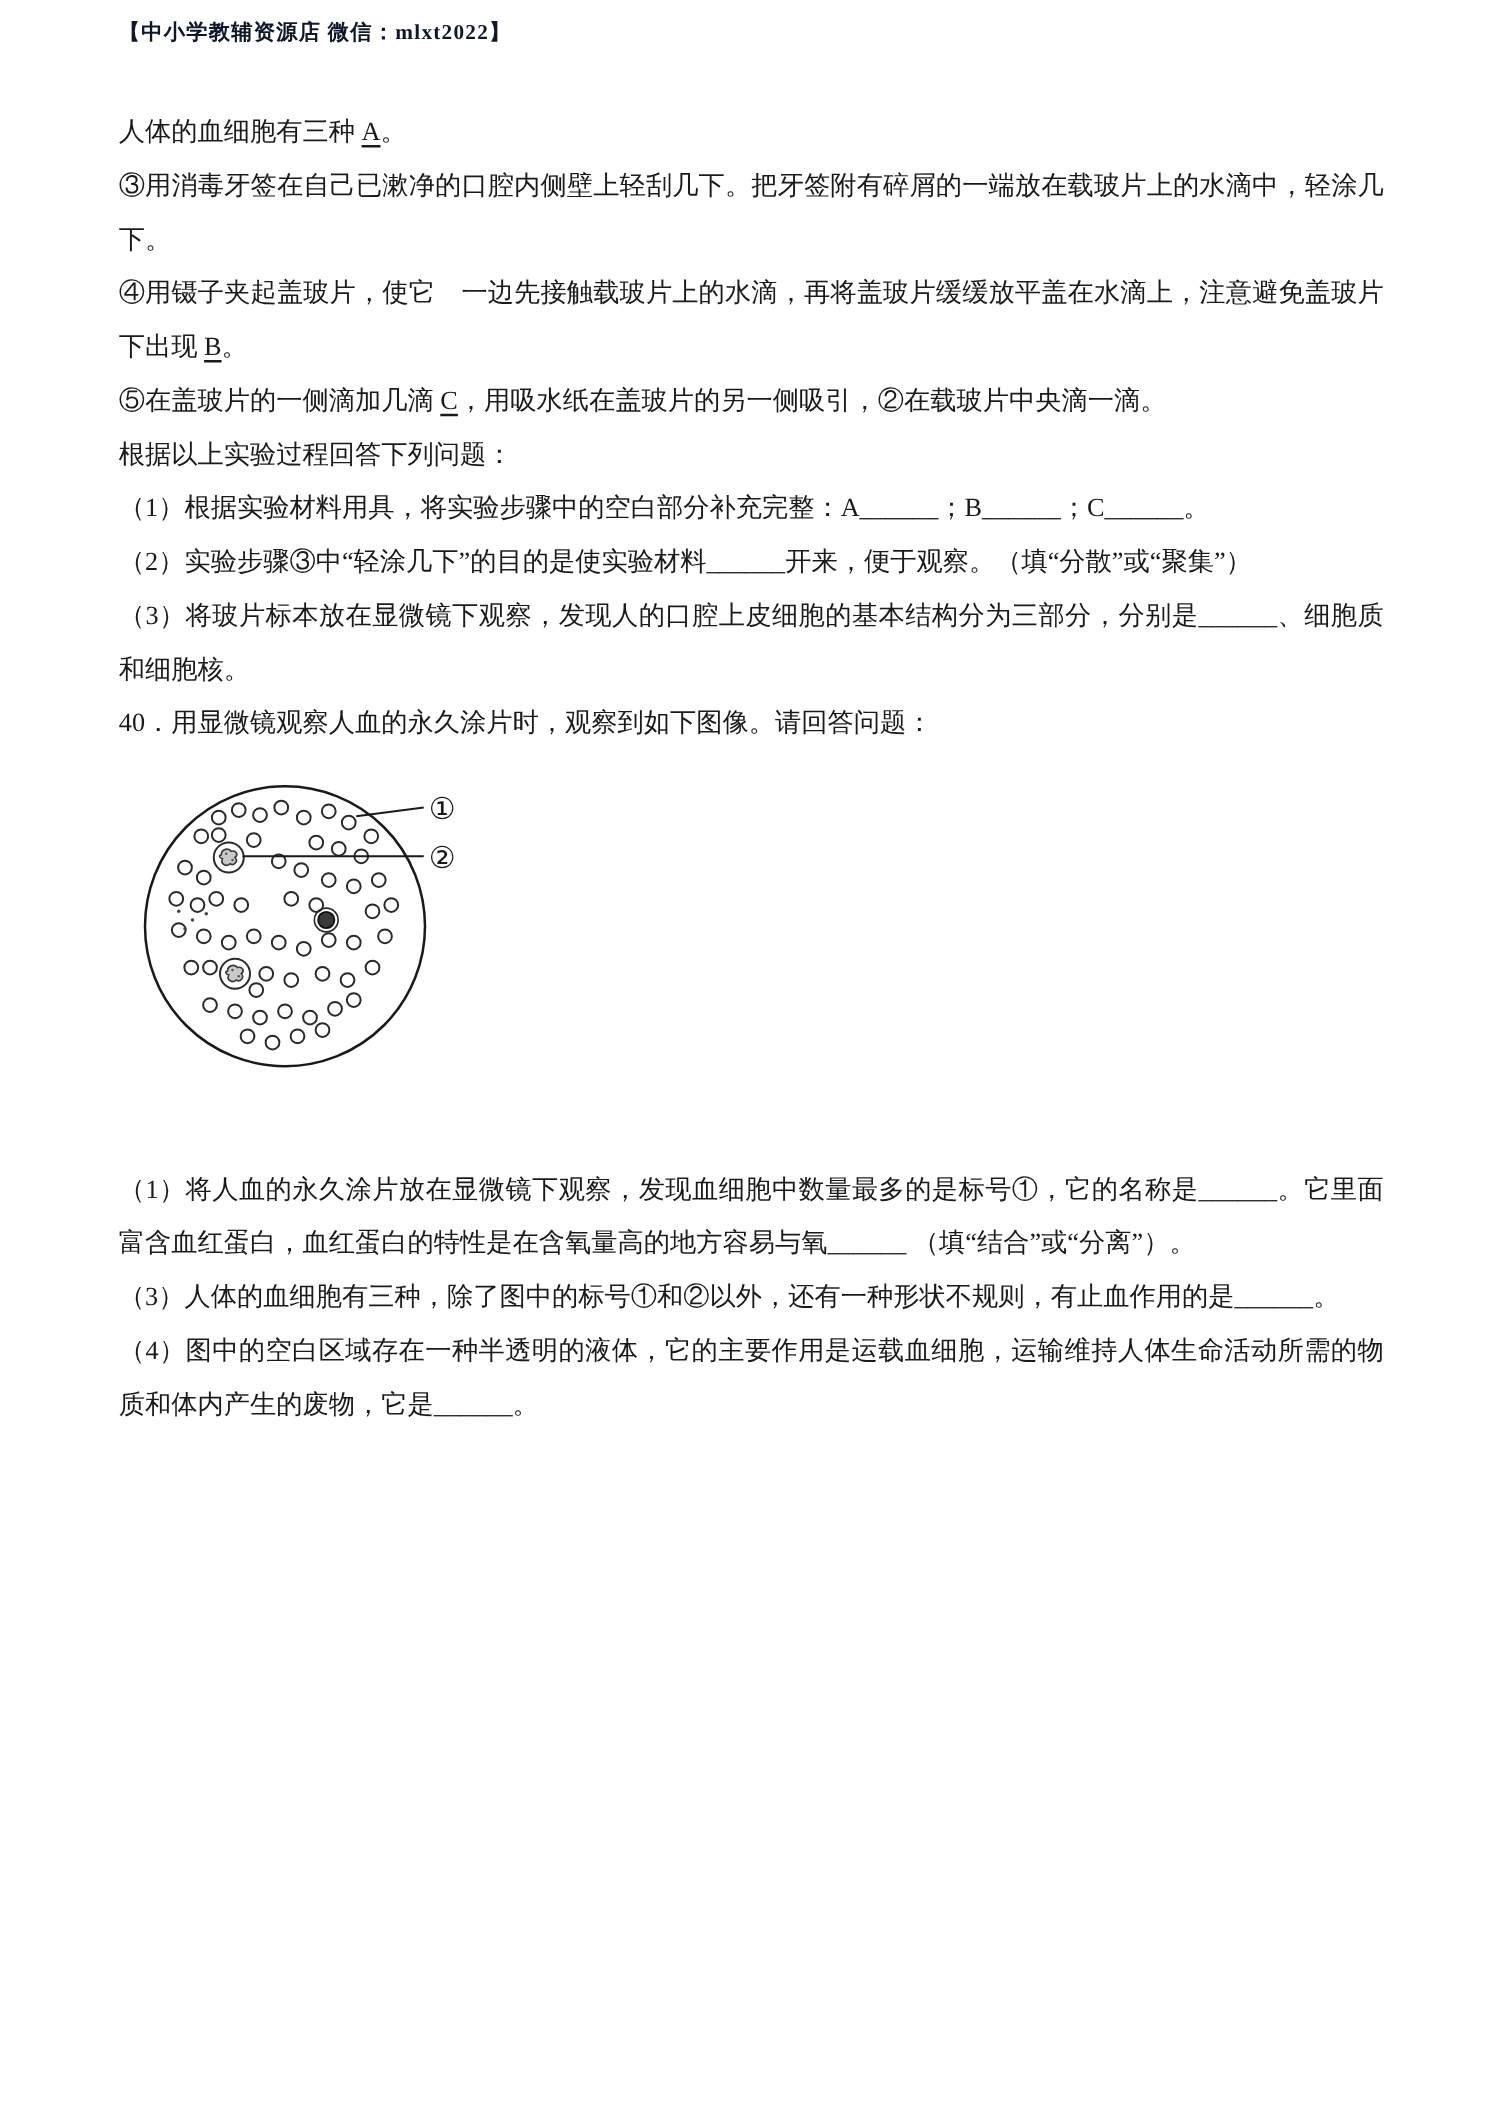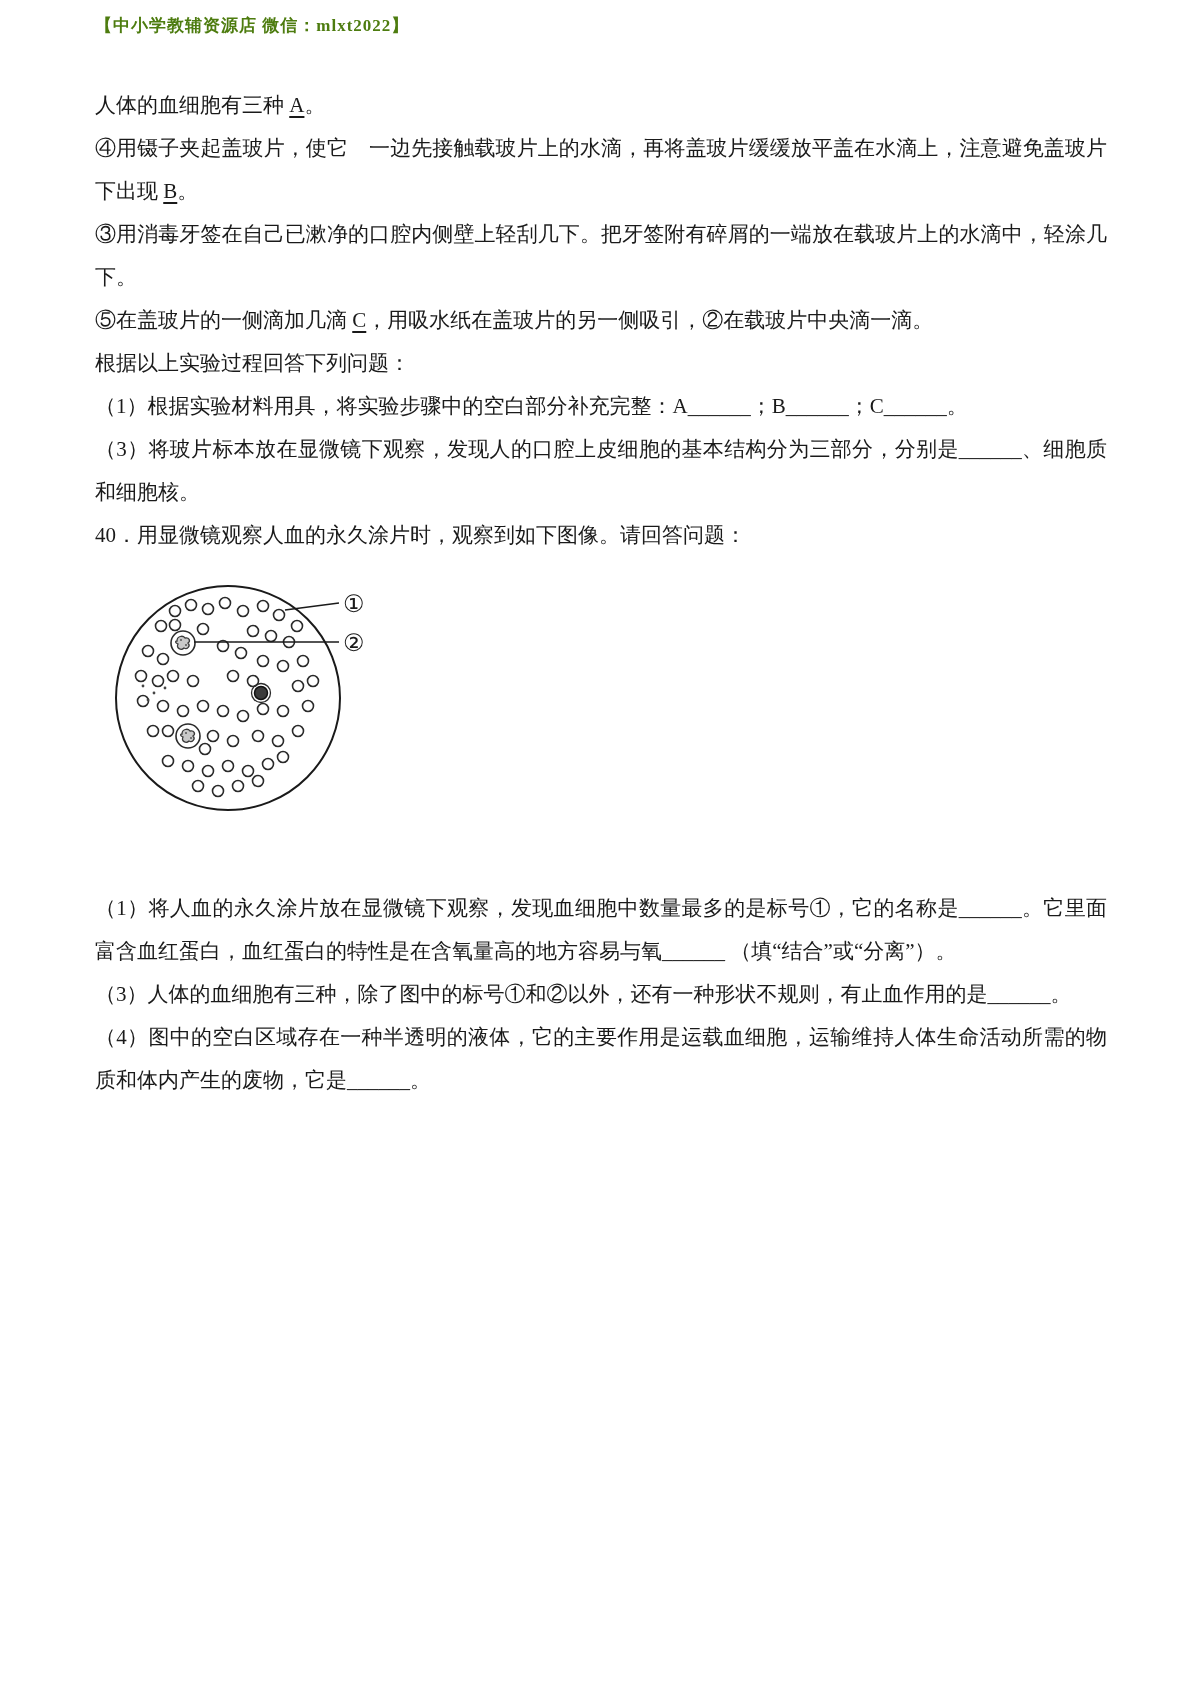--- a/index.html
+++ b/index.html
@@ -43,35 +43,36 @@
   .dark-ring { fill: none; stroke: #2a2a2a; stroke-width: 1.3; }
   .speck { fill: #444; }
   .leader { stroke: #1a1a1a; stroke-width: 1.5; }
   .fig-label { font-size: 24px; fill: #1a1a1a; font-family: "DejaVu Sans", sans-serif; }
 </style>
 </head>
 <body>
 
 <div class="page">
 
-  <div class="watermark" style="color: #4d7c0f;">【中小学教辅资源店 微信：mlxt2022】</div>
+  <div class="watermark" style="color: #0f172a;">【中小学教辅资源店 微信：mlxt2022】</div>
 
   <div class="content">
 
     <p><span>人体的血细胞有三种 </span><span class="u">A</span><span>。</span></p>
 
+    <p>③用消毒牙签在自己已漱净的口腔内侧壁上轻刮几下。把牙签附有碎屑的一端放在载玻片上的水滴中，轻涂几下。</p>
+
     <p><span>④用镊子夹起盖玻片，使它　一边先接触载玻片上的水滴，再将盖玻片缓缓放平盖在水滴上，注意避免盖玻片下出现 </span><span class="u">B</span><span>。</span></p>
-
-    <p>③用消毒牙签在自己已漱净的口腔内侧壁上轻刮几下。把牙签附有碎屑的一端放在载玻片上的水滴中，轻涂几下。</p>
 
     <p><span>⑤在盖玻片的一侧滴加几滴 </span><span class="u">C</span><span>，用吸水纸在盖玻片的另一侧吸引，②在载玻片中央滴一滴。</span></p>
 
     <p>根据以上实验过程回答下列问题：</p>
 
     <p>（1）根据实验材料用具，将实验步骤中的空白部分补充完整：A______；B______；C______。</p>
+    <p>（2）实验步骤③中“轻涂几下”的目的是使实验材料______开来，便于观察。（填“分散”或“聚集”）</p>
     <p>（3）将玻片标本放在显微镜下观察，发现人的口腔上皮细胞的基本结构分为三部分，分别是______、细胞质和细胞核。</p>
 
     <p>40．用显微镜观察人血的永久涂片时，观察到如下图像。请回答问题：</p>
 
     <div class="figure">
       <svg width="300" height="235" viewBox="0 0 300 235" xmlns="http://www.w3.org/2000/svg">
         <circle class="field" cx="115" cy="117" r="112"></circle>
         <g id="rbc-layer">
             <circle cx="62" cy="30" r="5.5" class="rbc"></circle>
             <circle cx="78" cy="24" r="5.5" class="rbc"></circle>

